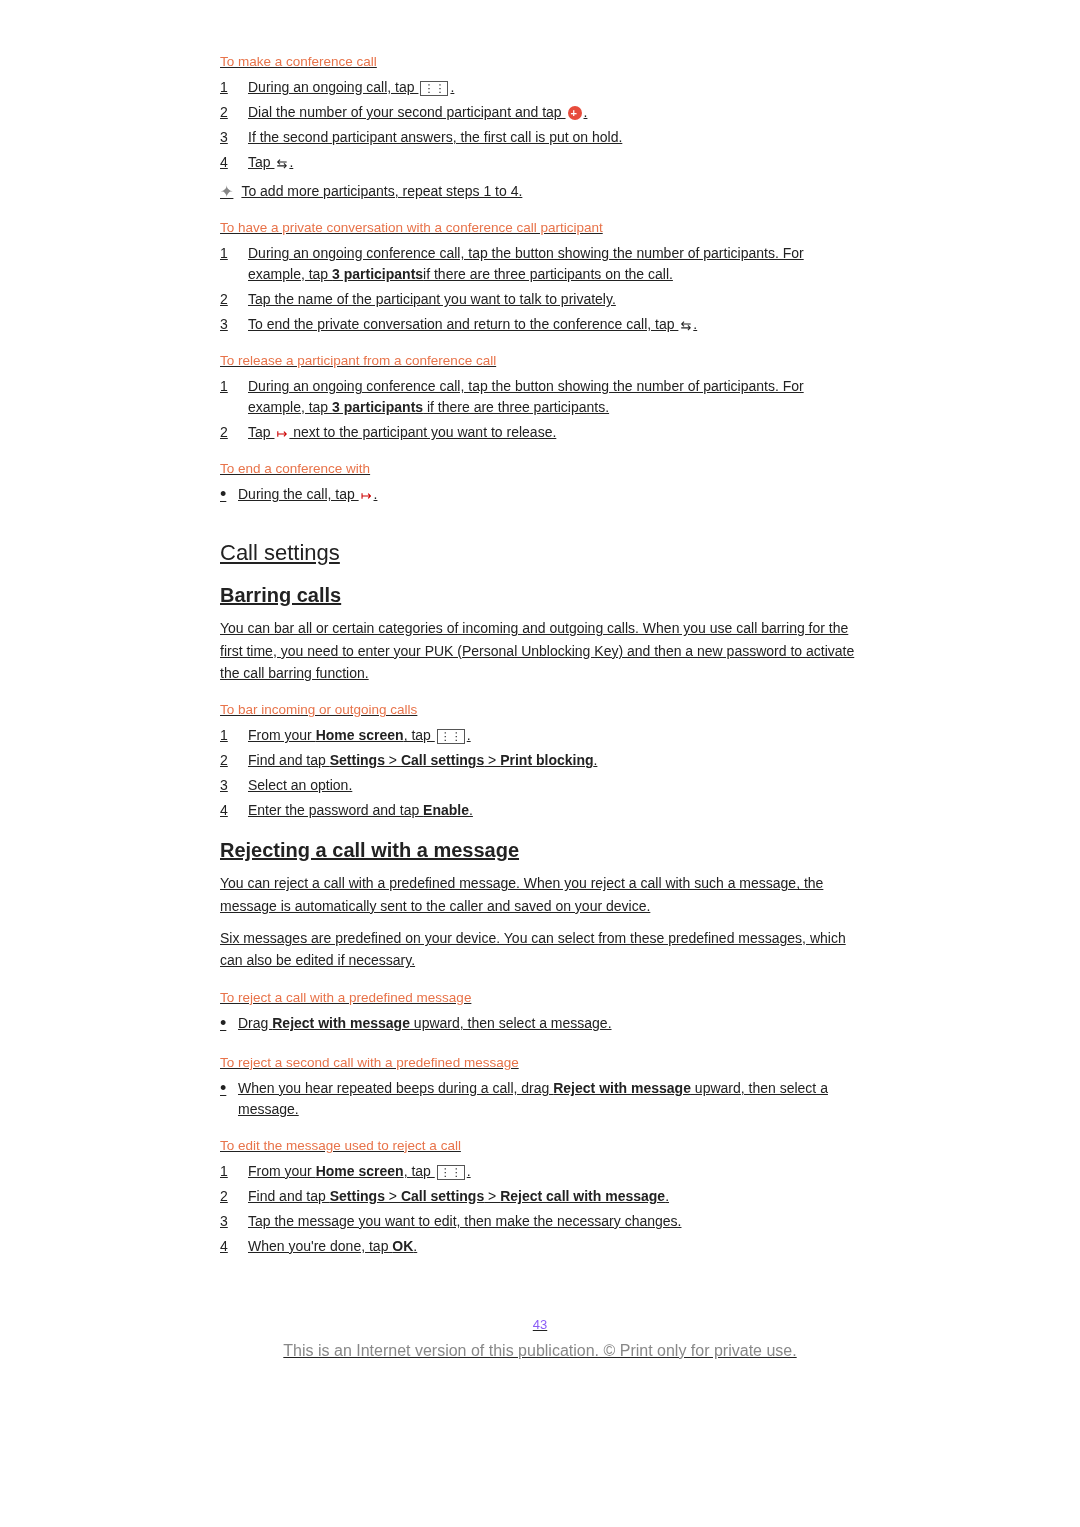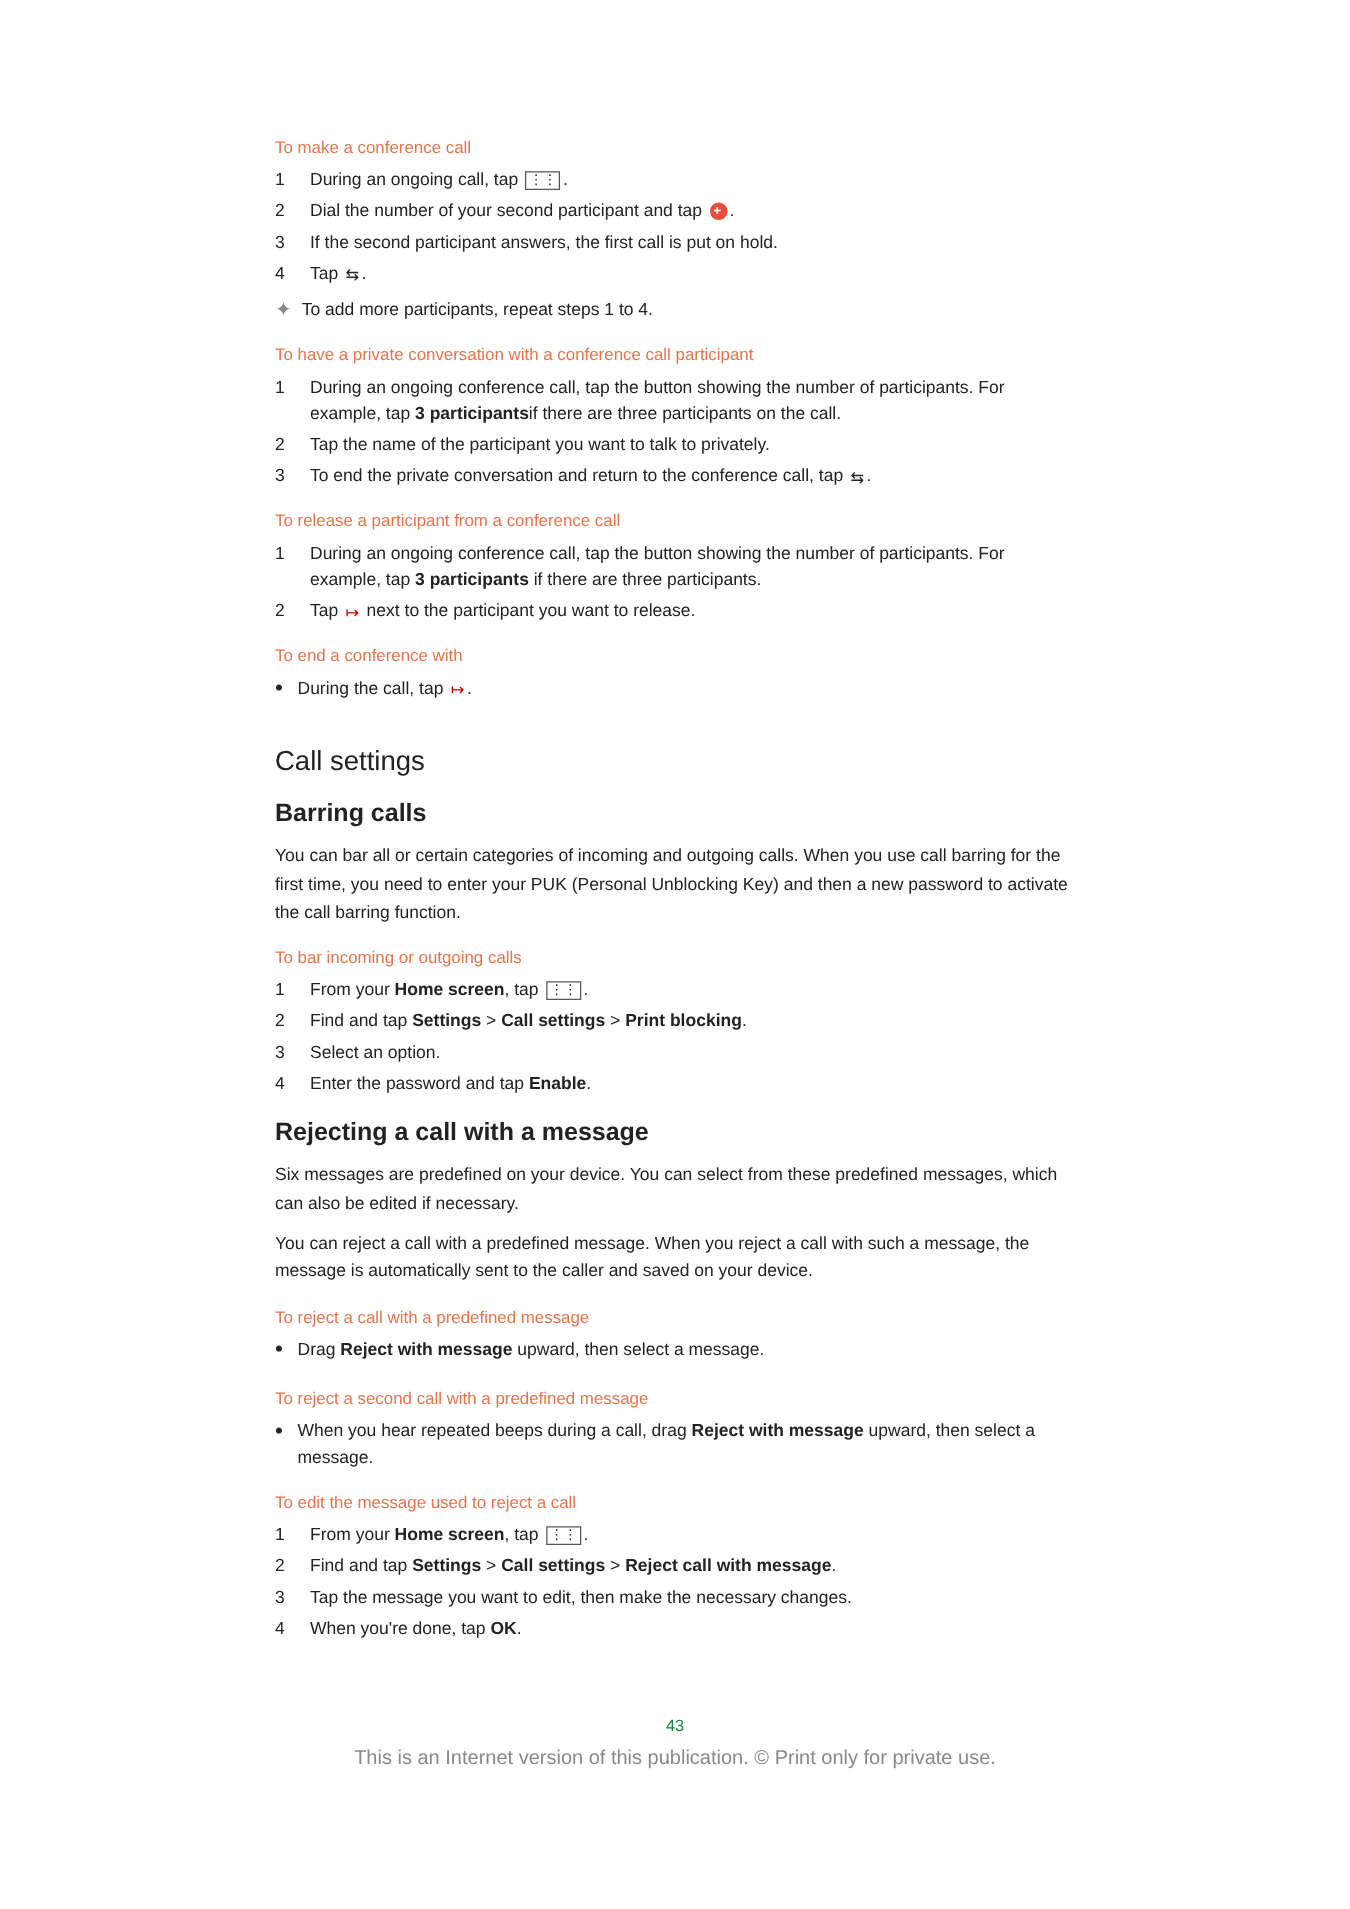--- a/index.html
+++ b/index.html
@@ -8,21 +8,22 @@
       font-family: Arial, Helvetica, sans-serif;
       font-size: 14px;
       color: #222;
       width: 1080px;
       min-height: 1527px;
       position: relative;
     }
     .page {
       max-width: 720px;
       margin: 0 auto;
-      padding: 92px 40px 80px 40px;
+      padding: 36px 40px 80px 40px;
+      text-decoration: underline;
     }
     .section-heading {
       color: #e8734a;
       font-size: 13.5px;
       font-weight: normal;
       margin-bottom: 8px;
       margin-top: 18px;
     }
     .numbered-list {
       list-style: none;
@@ -95,21 +96,21 @@
     }
     .body-para {
       font-size: 14px;
       line-height: 1.6;
       margin-bottom: 10px;
       color: #222;
     }
     .bold { font-weight: bold; }
     .page-num {
       text-align: center;
-      color: #15803d;
+      color: #8b5cf6;
       font-size: 13px;
       margin-top: 60px;
     }
     .footer-note {
       text-align: center;
       color: #888;
       font-size: 16px;
       margin-top: 10px;
     }
     
@@ -252,22 +253,22 @@
       </li>
       <li>
         <span class="list-num">4</span>
         <span class="list-content">Enter the password and tap <span class="bold">Enable</span>.</span>
       </li>
     </ol>
   </div>
 
   <div class="section-block">
     <div class="sub-heading">Rejecting a call with a message</div>
+    <p class="body-para">You can reject a call with a predefined message. When you reject a call with such a message, the message is automatically sent to the caller and saved on your device.</p>
     <p class="body-para">Six messages are predefined on your device. You can select from these predefined messages, which can also be edited if necessary.</p>
-    <p class="body-para">You can reject a call with a predefined message. When you reject a call with such a message, the message is automatically sent to the caller and saved on your device.</p>
 
     <div class="section-heading">To reject a call with a predefined message</div>
     <ul class="bullet-list">
       <li>
         <span class="bullet-dot">•</span>
         <span class="bullet-content">Drag <span class="bold">Reject with message</span> upward, then select a message.</span>
       </li>
     </ul>
 
     <div class="section-heading">To reject a second call with a predefined message</div>

